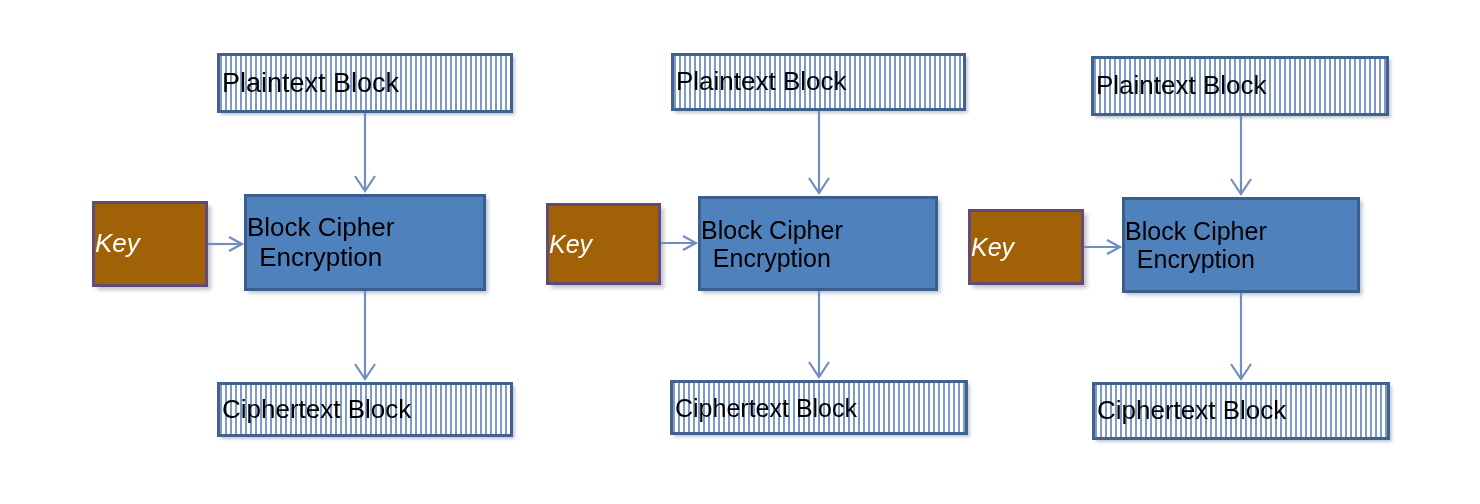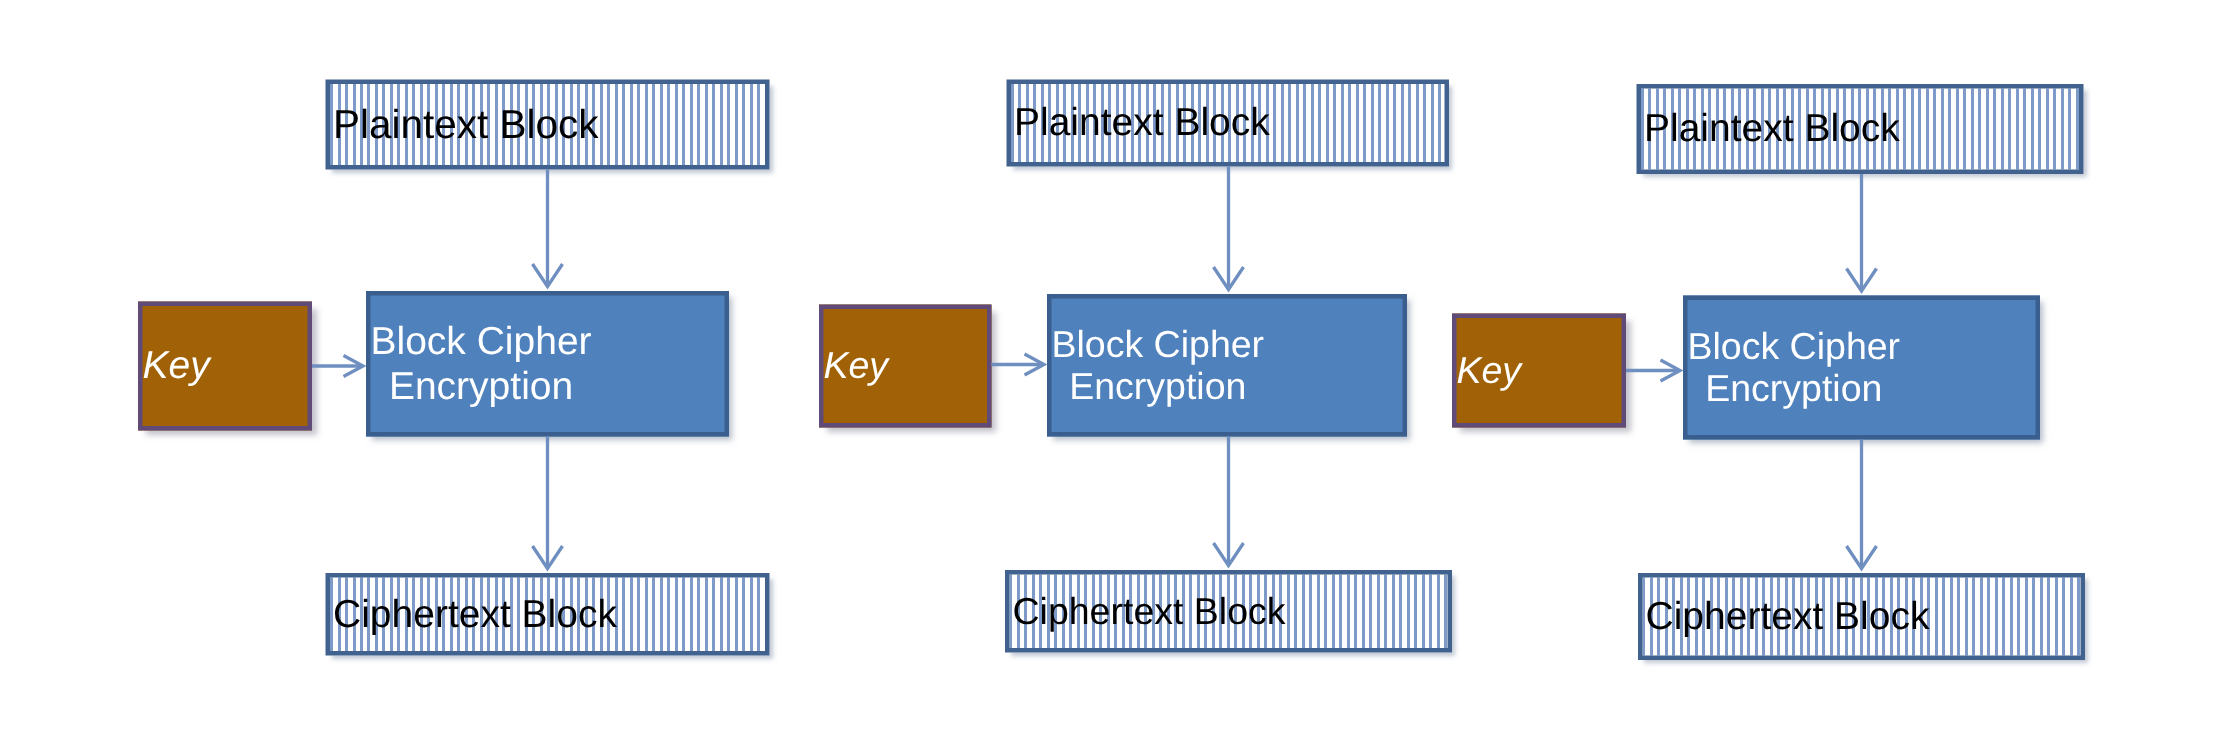--- a/index.html
+++ b/index.html
@@ -49,21 +49,21 @@
   .striped .label {
     background: transparent;
     padding: 0 2px;
     white-space: nowrap;
   }
 
   
   .cipher {
     border: 3px solid #3a5f8e;
     background: #4f81bd;
-    color: #ffffff;
+    color: #000000;
     box-shadow: 3px 3px 4px -1px rgba(110,125,150,0.5);
   }
 
   
   .keybox {
     border: 3px solid #5f4a78;
     background: #a16207;
     color: #ffffff;
     box-shadow: 4px 4px 4px -1px rgba(120,120,140,0.45);
     font-style: italic;

